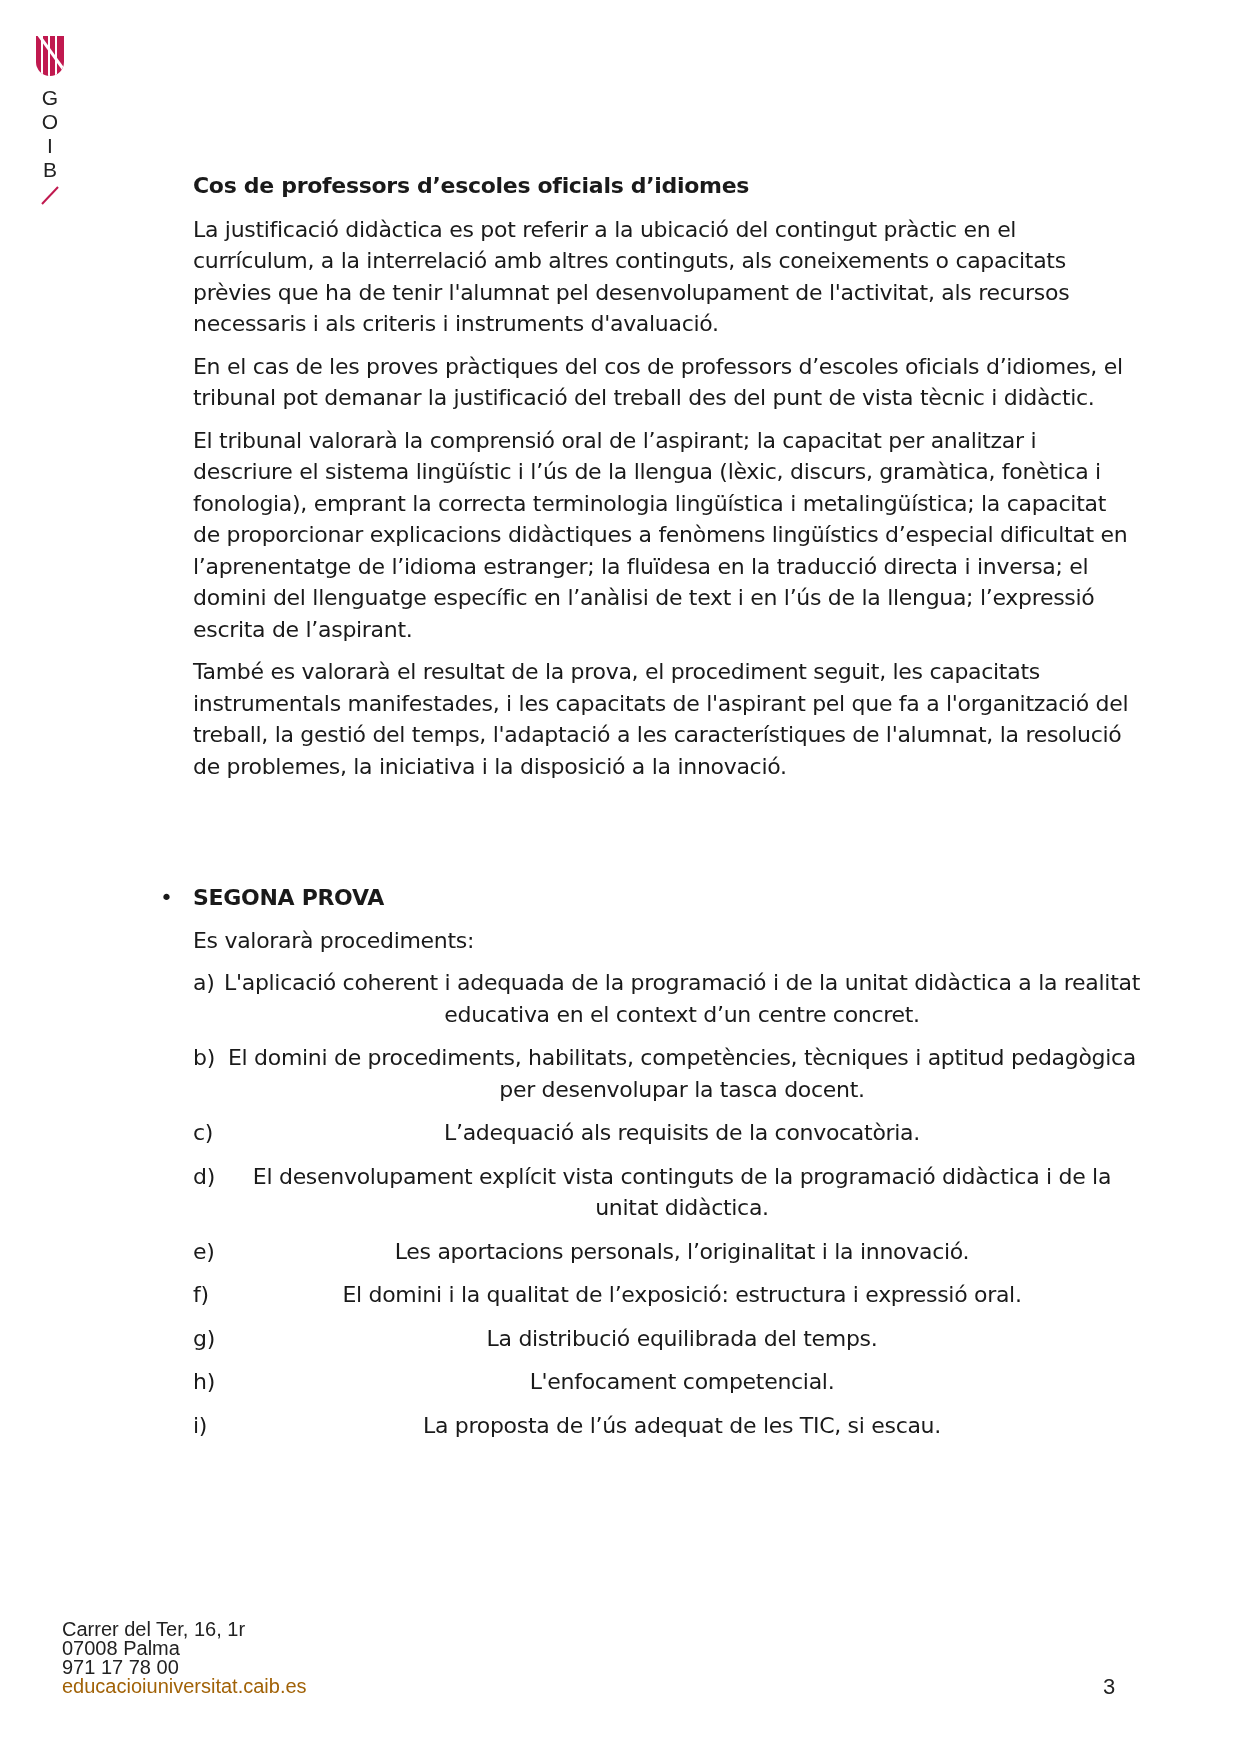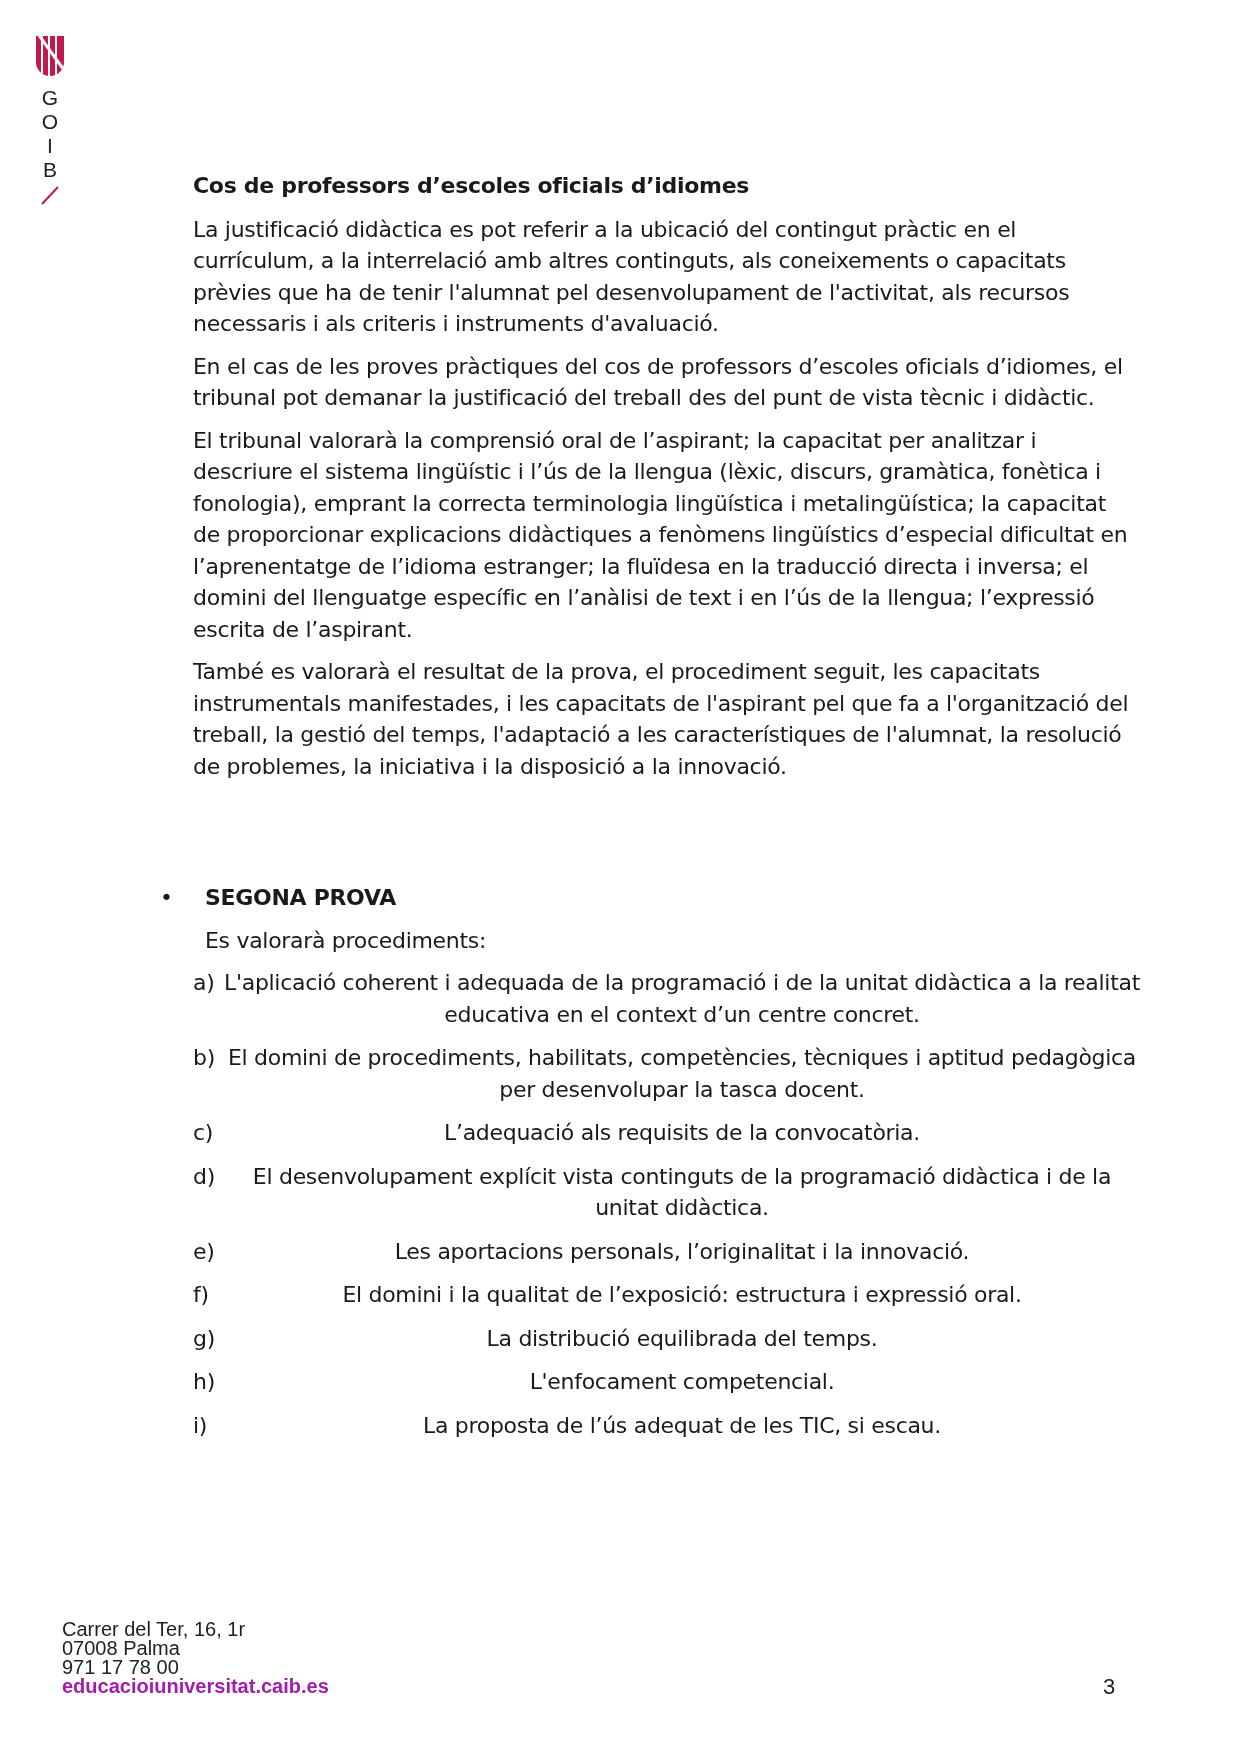--- a/index.html
+++ b/index.html
@@ -15,30 +15,30 @@
 
   .content { position: absolute; left: 193px; top: 132px; width: 945px;
              font-size: 22px; line-height: 31.5px; letter-spacing: -0.3px; margin-top: 38px; }
   .content p { margin: 0 0 11px 0; }
   .heading { font-weight: bold; margin-bottom: 12px !important; }
 
   .section { position: absolute; left: 160px; top: 882px; width: 980px;
              font-size: 22px; line-height: 31.5px; letter-spacing: -0.3px; }
   .bullet-row { display: flex; }
   .bullet { width: 33px; flex: 0 0 33px; font-size: 22px; }
-  .sec-body p { margin: 0 0 11px 12px; }
+  .sec-body p { margin: 0 0 11px 0; }
   .bold { font-weight: bold; }
   .list { list-style: none; padding: 0; margin: 0; }
   .list li { display: flex; margin: 0 0 12px 0; }
   .list .marker { width: 31px; flex: 0 0 31px; }
   .list .text { flex: 1; text-align: center; }
 
   .footer { position: absolute; left: 62px; top: 1620px;
             font-family: "Liberation Sans", sans-serif; font-size: 20px; line-height: 19px; color: #222; }
-  .footer .url { color: #a21caf; font-weight: bold; }
+  .footer .url { color: #a16207; }
   .page-num { position: absolute; left: 1103px; top: 1674px;
               font-family: "Liberation Sans", sans-serif; font-size: 22px; color: #222; }
 </style>
 </head>
 <body>
 
 <div class="logo">
   <svg class="shield" viewBox="0 0 28 40">
     <defs>
       <clipPath id="sh">

